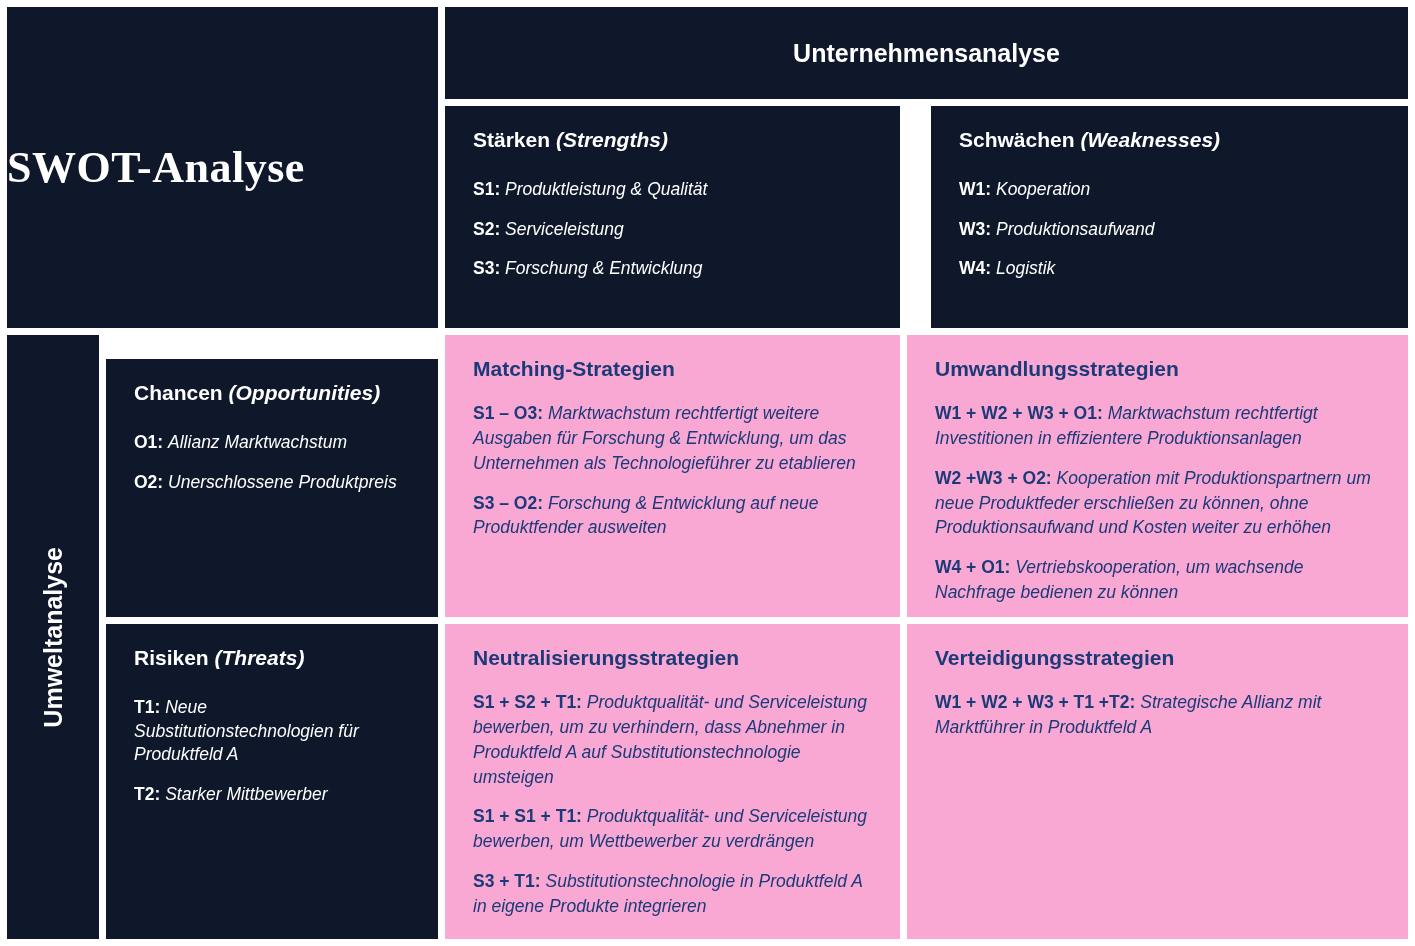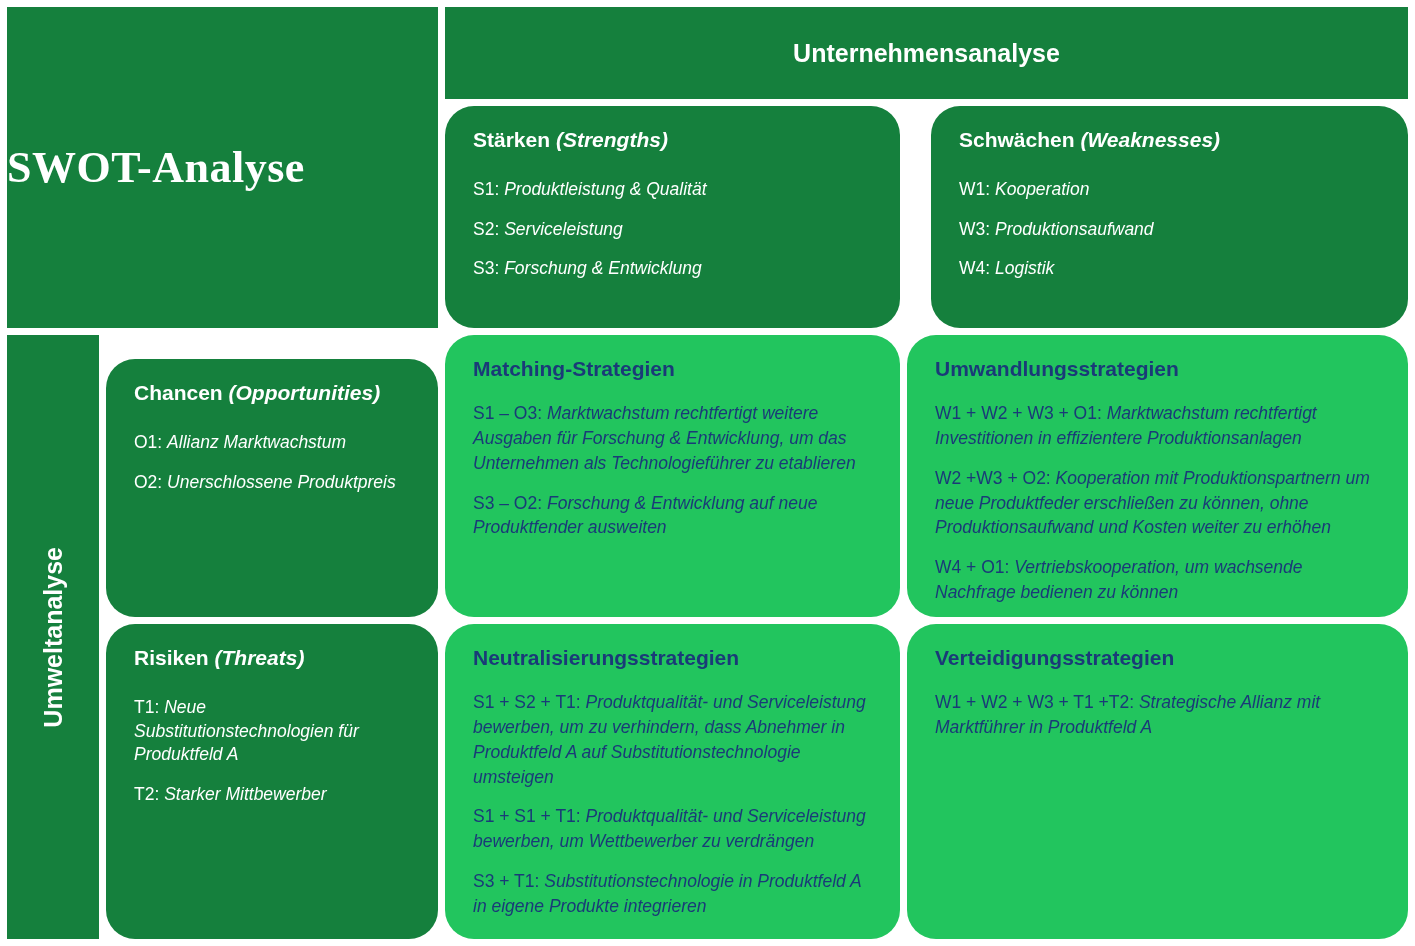--- a/index.html
+++ b/index.html
@@ -12,22 +12,22 @@
     width: 1415px;
     height: 946px;
     box-sizing: border-box;
     background: #ffffff;
     display: grid;
     grid-template-columns: 92px 332px 455px 1fr;
     grid-template-rows: 92px 222px 282px 1fr;
     gap: 7px;
     padding: 7px;
   }
-  .navy  { background: #15803d; color: #ffffff; }
-  .light { background: #22c55e; color: #1a3a78; }
+  .navy  { background: #0f172a; color: #ffffff; }
+  .light { background: #f9a8d4; color: #1a3a78; }
 
   .cell { box-sizing: border-box; overflow: hidden; }
 
   .cell-swot {
     grid-column: 1 / 3;
     grid-row: 1 / 3;
     display: flex;
     align-items: center;
     justify-content: flex-start;
     font-family: Liberation Serif, serif;
@@ -64,35 +64,35 @@
     font-weight: bold;
     white-space: nowrap;
   }
   .cell-opportunities { grid-column: 2; grid-row: 3; margin-top: 24px; }
   .cell-threats       { grid-column: 2; grid-row: 4; }
   .cell-matching      { grid-column: 3; grid-row: 3; }
   .cell-conversion    { grid-column: 4; grid-row: 3; }
   .cell-neutralization{ grid-column: 3; grid-row: 4; }
   .cell-defense       { grid-column: 4; grid-row: 4; }
 
-  .cell-pad { padding: 22px 28px 18px 28px; border-radius: 29px; }
+  .cell-pad { padding: 22px 28px 18px 28px; }
 
   .cell-header {
     font-size: 21px;
     font-weight: bold;
     margin: 0 0 26px 0;
   }
   .cell-header .sub { font-style: italic; }
 
   .item {
     font-size: 17.5px;
     line-height: 1.35;
     margin: 0 0 16px 0;
   }
-  .item .key  { font-weight: normal; font-style: normal; }
+  .item .key  { font-weight: bold; font-style: normal; }
   .item .txt  { font-style: italic; }
 
   .strategy .cell-header { margin-bottom: 20px; }
   .strategy .item { margin-bottom: 15px; line-height: 1.42; }
 </style>
 </head>
 <body>
 
 <div class="swot-grid">
 

